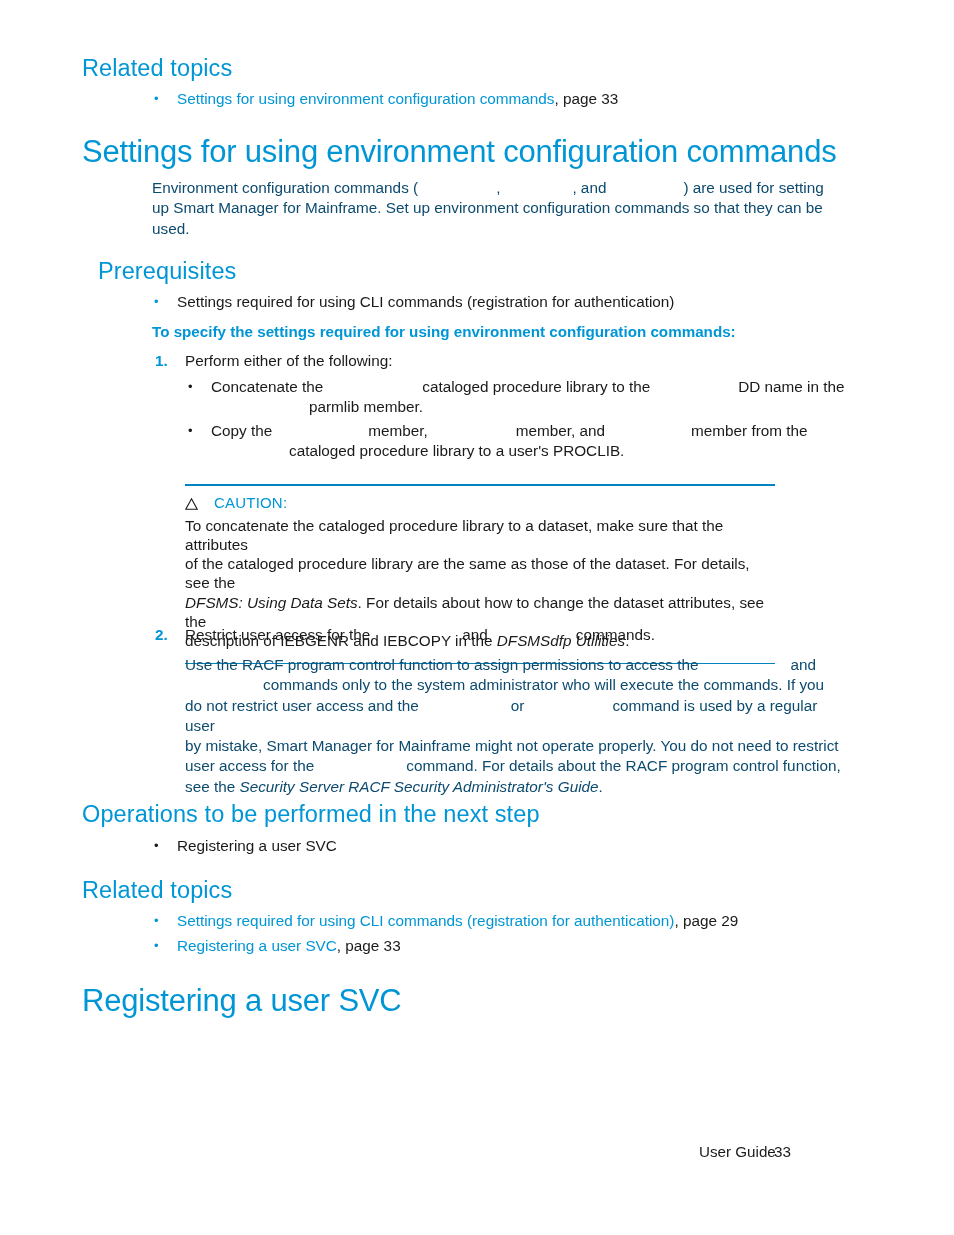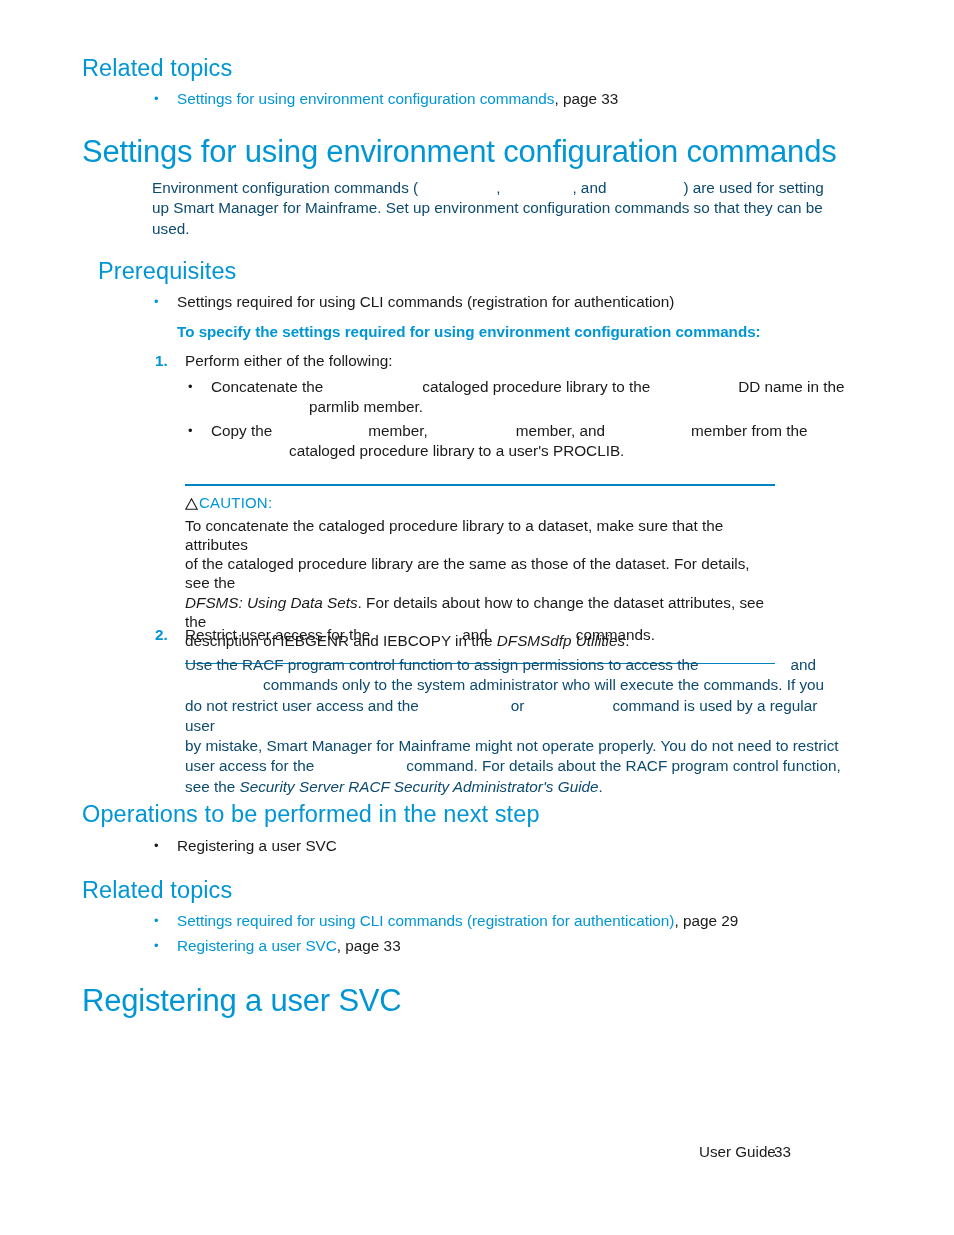--- a/index.html
+++ b/index.html
@@ -118,21 +118,21 @@
     width: 590px;
   }
   .caution-rule {
     height: 1.6px;
     background: #0083bf;
     width: 100%;
   }
   .caution-head {
     display: flex;
     align-items: center;
-    gap: 1px;
+    gap: 16px;
     margin-top: 8px;
   }
   .caution-tri {
     width: 13px;
     height: 12px;
     display: inline-block;
     position: relative;
     flex: none;
   }
   .caution-title {
@@ -192,21 +192,21 @@
     <span>Environment configuration commands (</span><span class="gap" style="width:78px;"></span><span>,</span><span class="gap" style="width:72px;"></span><span>, and</span><span class="gap" style="width:77px;"></span><span>) are used for setting</span><br><span>up Smart Manager for Mainframe. Set up environment configuration commands so that they can be</span><br><span>used.</span>
   </div>
 
   <div class="h-section" style="left:82px; top:258px;margin-left:16px;">Prerequisites</div>
 
   <div class="bullet-row" style="left:154px; top:292px; width:700px;">
     <span class="bullet-dot blue">•</span>
     <span class="bullet-text plain">Settings required for using CLI commands (registration for authentication)</span>
   </div>
 
-  <div class="lead-bold" style="left:152px; top:323px;margin-left:25px;">To specify the settings required for using environment configuration commands:</div>
+  <div class="lead-bold" style="left:152px; top:323px;">To specify the settings required for using environment configuration commands:</div>
 
   <div class="step" style="left:155px; top:351px; width:690px;">
     <span class="step-num">1.</span>
     <span class="step-body">Perform either of the following:</span>
   </div>
 
   <div class="bullet-row" style="left:188px; top:377px; width:660px;">
     <span class="bullet-dot dark">•</span>
     <span class="bullet-text"><span>Concatenate the</span><span class="gap" style="width:99px;"></span><span>cataloged procedure library to the</span><span class="gap" style="width:88px;"></span><span>DD name in the</span><br><span style="display:inline-block; width:98px;"></span><span>parmlib member.</span></span>
   </div>

